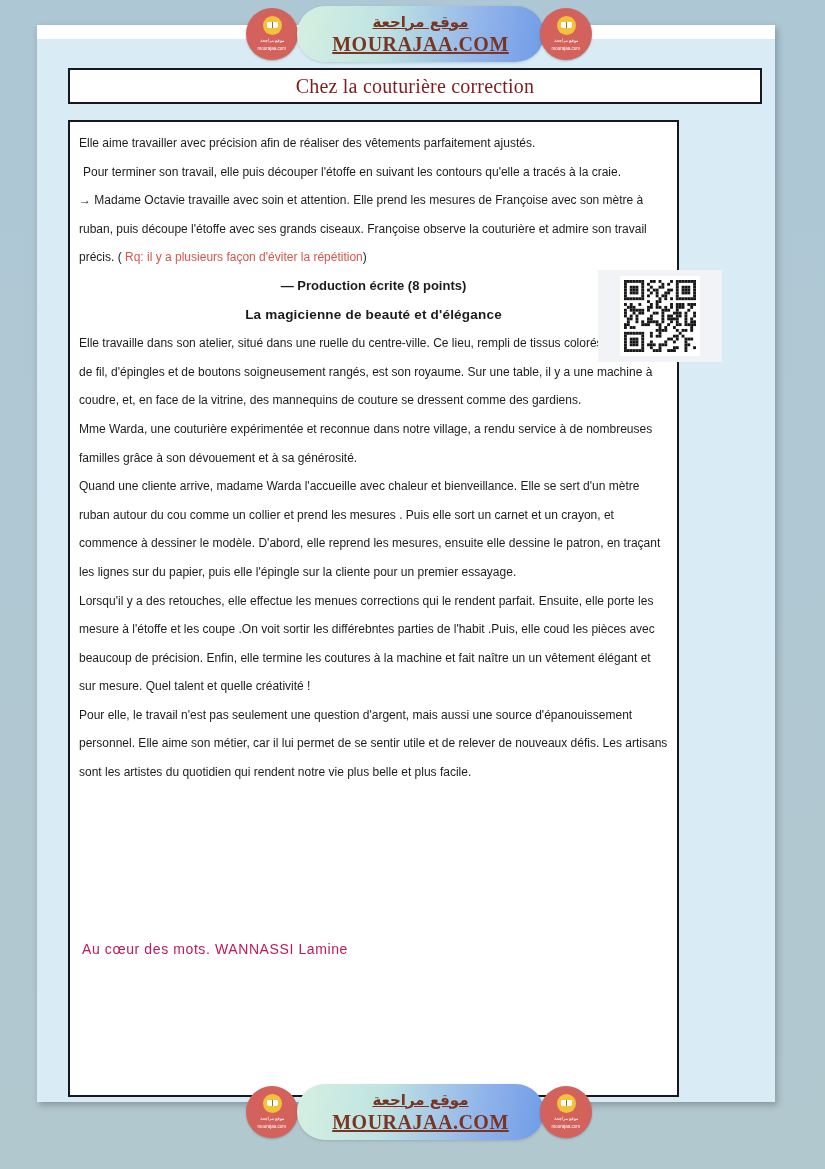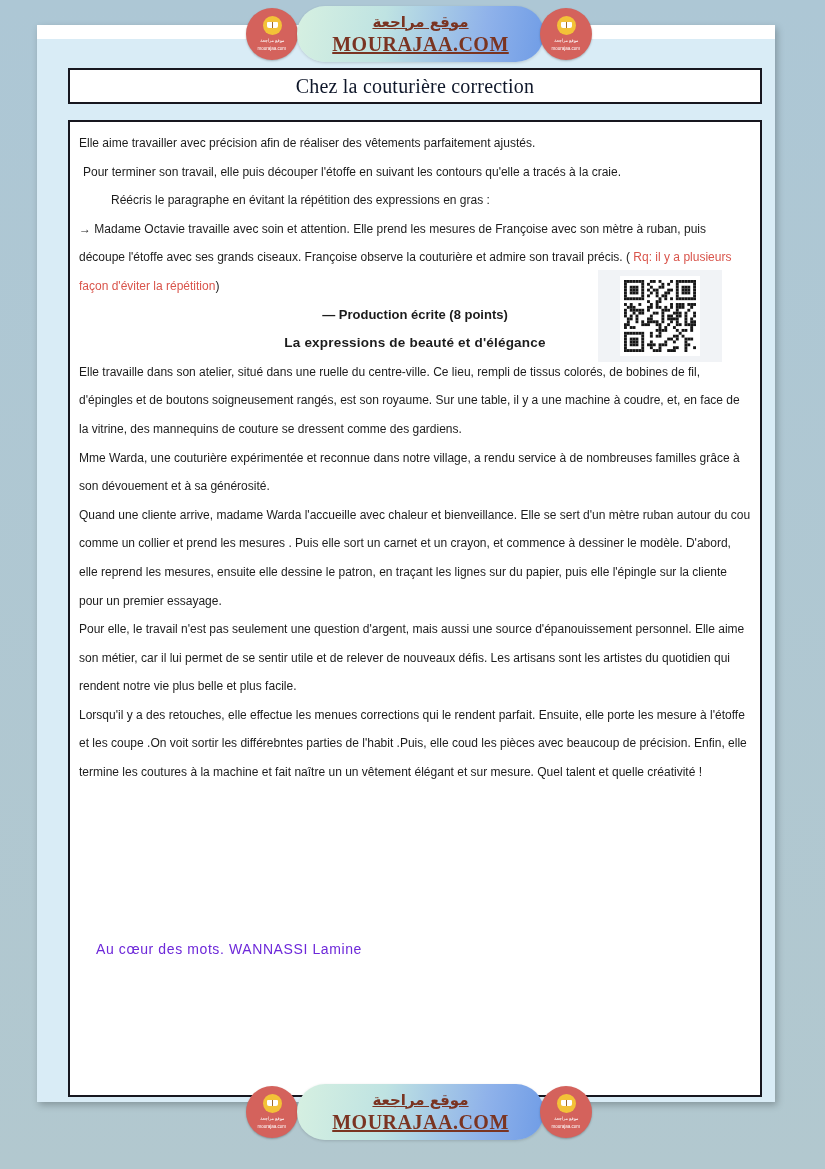--- a/index.html
+++ b/index.html
@@ -22,32 +22,32 @@
   .logo .sun{margin-top:8px;width:19px;height:19px;border-radius:50%;background:#f3c238;position:relative;}
   .logo .book{position:absolute;left:4px;top:6px;width:11px;height:6px;background:#fff;border-radius:1px 1px 2px 2px;
     background-image:linear-gradient(90deg,transparent 45%,#a06a2c 45%,#a06a2c 55%,transparent 55%);}
   .logo .ltext{margin-top:2px;font-size:5px;line-height:6px;color:#ffffff;text-align:center;white-space:nowrap;transform:scale(.9);}
   .logo.left{left:232px;} .logo.right{left:526px;}
   .banner.header{top:6px;} .banner.footer{top:1084px;}
 
   
   .title-box{position:absolute;left:68px;top:68px;width:694px;height:36px;background:#ffffff;border:2px solid #17171f;
     box-sizing:border-box;display:flex;align-items:center;justify-content:center;}
-  .title-box .t{font-family:"Liberation Serif",serif;font-size:20px;color:#0f172a;letter-spacing:.2px;}
+  .title-box .t{font-family:"Liberation Serif",serif;font-size:20px;color:#7f1d1d;letter-spacing:.2px;}
 
   
-  .content-box{position:absolute;left:68px;top:120px;width:694px;height:977px;background:#ffffff;border:2px solid #17171f;
+  .content-box{position:absolute;left:68px;top:120px;width:611px;height:977px;background:#ffffff;border:2px solid #17171f;
     box-sizing:border-box;padding:7px 9px 0 9px;font-size:12px;line-height:28.6px;color:#1c1c1c;}
   .content-box p{margin:0;}
   .indent-s{padding-left:4px;}
   .indent-l{padding-left:32px;}
   .heading{font-weight:bold;font-size:13px;text-align:center;}
   .essay-title{font-weight:bold;font-size:13.5px;text-align:center;letter-spacing:.2px;}
   .red{color:#d9544b;}
-  .signature{position:absolute;left:26px;top:813px;font-size:14px;letter-spacing:.6px;color:#6d28d9;}
+  .signature{position:absolute;left:12px;top:813px;font-size:14px;letter-spacing:.6px;color:#be185d;}
 
   
   .qr-patch{position:absolute;left:528px;top:148px;width:124px;height:92px;background:#f1f3f6;
     display:flex;align-items:center;justify-content:center;}
   .qr-card{background:#ffffff;padding:4px;line-height:0;}
 </style>
 </head>
 <body>
 
 <div class="canvas">
@@ -77,29 +77,28 @@
     </div>
   </div>
 
   <div class="title-box">
     <span class="t">Chez la couturière correction</span>
   </div>
 
   <div class="content-box">
     <p>Elle aime travailler avec précision afin de réaliser des vêtements parfaitement ajustés.</p>
     <p class="indent-s">Pour terminer son travail, elle puis découper l'étoffe en suivant les contours qu'elle a tracés à la craie.</p>
-    <p class="indent-l">Réécris le paragraphe en évitant la répétition des expressions en gras :</p>
     <p><span>→ Madame Octavie travaille avec soin et attention. Elle prend les mesures de Françoise avec son mètre à ruban, puis découpe l'étoffe avec ses grands ciseaux. Françoise observe la couturière et admire son travail précis. ( </span><span class="red">Rq: il y a plusieurs façon d'éviter la répétition</span><span>)</span></p>
     <p class="heading">— Production écrite (8 points)</p>
-    <p class="essay-title">La expressions de beauté et d'élégance</p>
+    <p class="essay-title">La magicienne de beauté et d'élégance</p>
     <p>Elle travaille dans son atelier, situé dans une ruelle du centre-ville. Ce lieu, rempli de tissus colorés, de bobines de fil, d'épingles et de boutons soigneusement rangés, est son royaume. Sur une table, il y a une machine à coudre, et, en face de la vitrine, des mannequins de couture se dressent comme des gardiens.</p>
     <p>Mme Warda, une couturière expérimentée et reconnue dans notre village, a rendu service à de nombreuses familles grâce à son dévouement et à sa générosité.</p>
     <p>Quand une cliente arrive, madame Warda l'accueille avec chaleur et bienveillance. Elle se sert d'un mètre ruban autour du cou comme un collier et prend les mesures . Puis elle sort un carnet et un crayon, et commence à dessiner le modèle. D'abord, elle reprend les mesures, ensuite elle dessine le patron, en traçant les lignes sur du papier, puis elle l'épingle sur la cliente pour un premier essayage.</p>
+    <p>Lorsqu'il y a des retouches, elle  effectue les menues corrections qui le rendent parfait. Ensuite, elle porte les mesure à l'étoffe et les coupe .On voit sortir les différebntes parties de l'habit .Puis, elle coud les pièces avec beaucoup de précision. Enfin, elle termine les coutures à la machine et fait naître un un vêtement élégant et sur mesure. Quel talent et quelle créativité !</p>
     <p>Pour elle, le travail n'est pas seulement une question d'argent, mais aussi une source d'épanouissement personnel. Elle aime son métier, car il lui permet de se sentir utile et de relever de nouveaux défis. Les artisans sont les artistes du quotidien qui rendent notre vie plus belle et plus facile.</p>
-    <p>Lorsqu'il y a des retouches, elle  effectue les menues corrections qui le rendent parfait. Ensuite, elle porte les mesure à l'étoffe et les coupe .On voit sortir les différebntes parties de l'habit .Puis, elle coud les pièces avec beaucoup de précision. Enfin, elle termine les coutures à la machine et fait naître un un vêtement élégant et sur mesure. Quel talent et quelle créativité !</p>
 
     <div class="qr-patch">
       <div class="qr-card">
         <svg width="72" height="72" viewBox="0 0 75 75" xmlns="http://www.w3.org/2000/svg">
             <rect x="0" y="0" width="3" height="3" fill="#161616"></rect>
             <rect x="3" y="0" width="3" height="3" fill="#161616"></rect>
             <rect x="6" y="0" width="3" height="3" fill="#161616"></rect>
             <rect x="9" y="0" width="3" height="3" fill="#161616"></rect>
             <rect x="12" y="0" width="3" height="3" fill="#161616"></rect>
             <rect x="15" y="0" width="3" height="3" fill="#161616"></rect>

